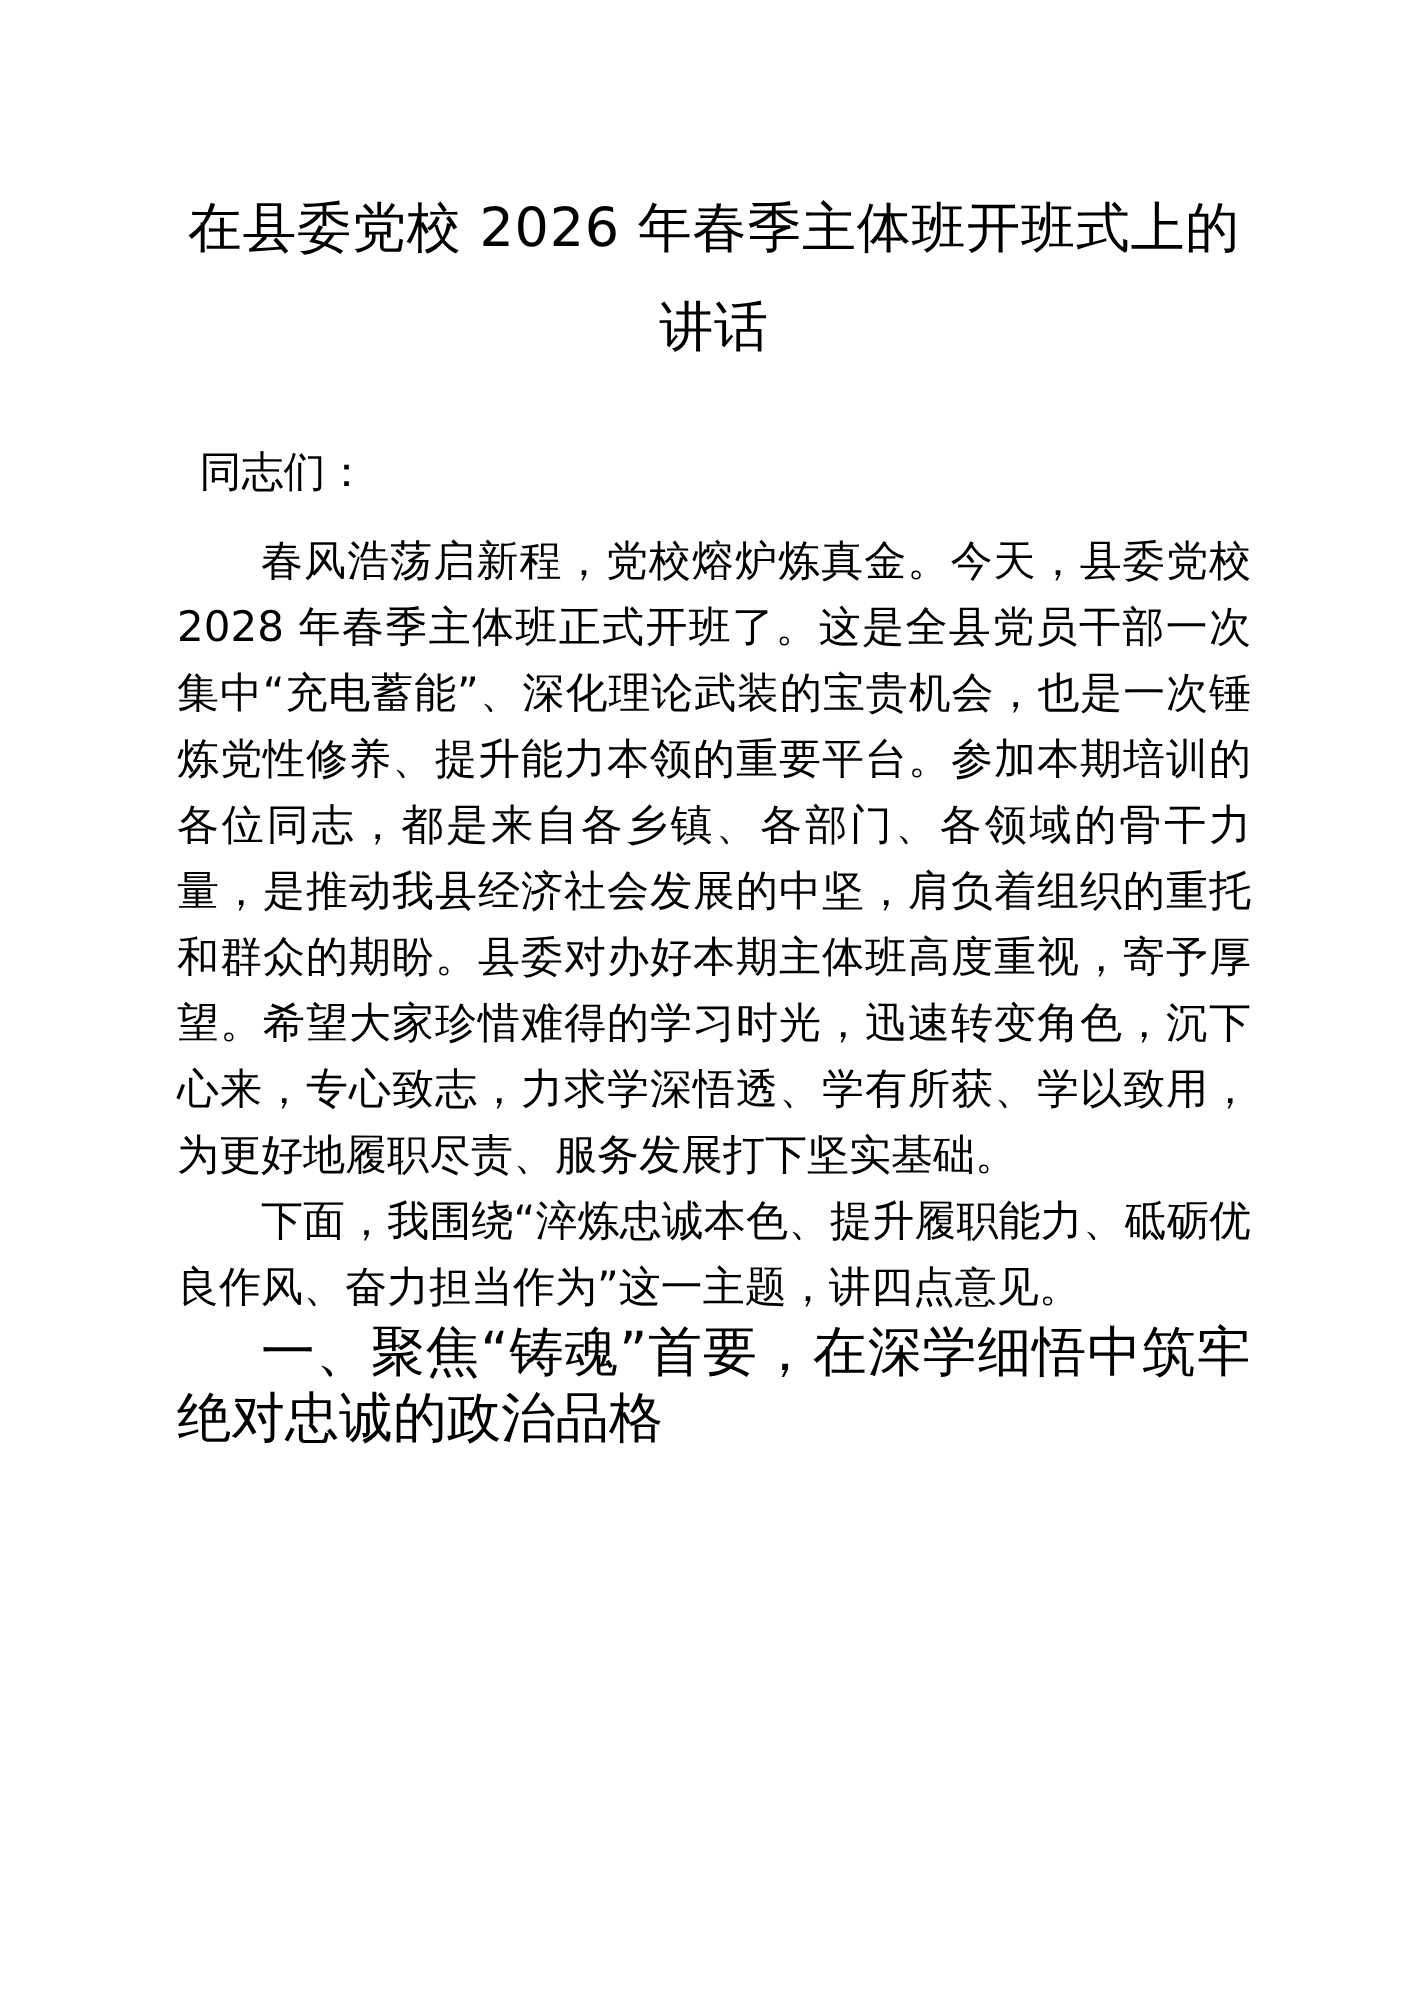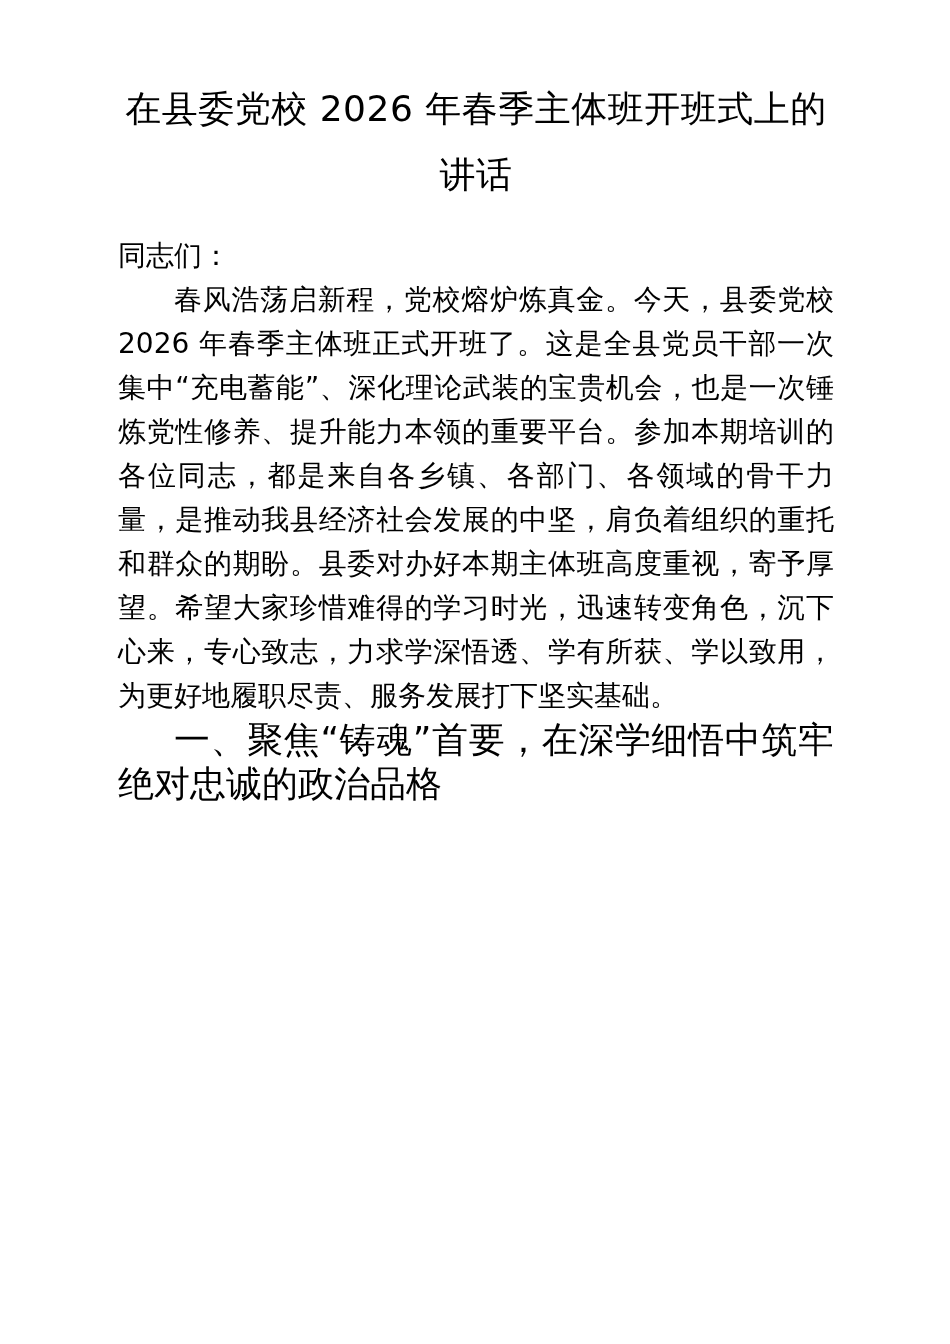--- a/index.html
+++ b/index.html
@@ -28,28 +28,28 @@
     left: 118px;
     top: 0;
     width: 716px;
   }
   .doc-title {
     font-size: 36px;
     line-height: 66px;
     text-align: center;
     letter-spacing: 0.5px;
     margin: 0;
-    padding-top: 76px;
+    padding-top: 120px;
     font-weight: 400;
     word-break: break-all;
   }
   .salutation {
     font-size: 28px;
     line-height: 44px;
-    margin: 0;
+    margin: 15px;
     padding-top: 26px;
     text-align: justify;
     text-justify: inter-character;
     word-break: break-all;
     font-weight: 400;
   }
   .para {
     font-size: 28px;
     line-height: 44px;
     margin: 0;
@@ -73,20 +73,21 @@
 </head>
 <body>
 
 <div class="page">
   <div class="content">
 
     <h1 class="doc-title">在县委党校 2026 年春季主体班开班式上的讲话</h1>
 
     <p class="salutation">同志们：</p>
 
-    <p class="para">春风浩荡启新程，党校熔炉炼真金。今天，县委党校 2026 年春季主体班正式开班了。这是全县党员干部一次集中“充电蓄能”、深化理论武装的宝贵机会，也是一次锤炼党性修养、提升能力本领的重要平台。参加本期培训的各位同志，都是来自各乡镇、各部门、各领域的骨干力量，是推动我县经济社会发展的中坚，肩负着组织的重托和群众的期盼。县委对办好本期主体班高度重视，寄予厚望。希望大家珍惜难得的学习时光，迅速转变角色，沉下心来，专心致志，力求学深悟透、学有所获、学以致用，为更好地履职尽责、服务发展打下坚实基础。</p>
+    <p class="para">春风浩荡启新程，党校熔炉炼真金。今天，县委党校 2028 年春季主体班正式开班了。这是全县党员干部一次集中“充电蓄能”、深化理论武装的宝贵机会，也是一次锤炼党性修养、提升能力本领的重要平台。参加本期培训的各位同志，都是来自各乡镇、各部门、各领域的骨干力量，是推动我县经济社会发展的中坚，肩负着组织的重托和群众的期盼。县委对办好本期主体班高度重视，寄予厚望。希望大家珍惜难得的学习时光，迅速转变角色，沉下心来，专心致志，力求学深悟透、学有所获、学以致用，为更好地履职尽责、服务发展打下坚实基础。</p>
 
+    <p class="para">下面，我围绕“淬炼忠诚本色、提升履职能力、砥砺优良作风、奋力担当作为”这一主题，讲四点意见。</p>
 
     <p class="heading">一、聚焦“铸魂”首要，在深学细悟中筑牢绝对忠诚的政治品格</p>
 
 
   </div>
 </div>
 
 </body></html>

